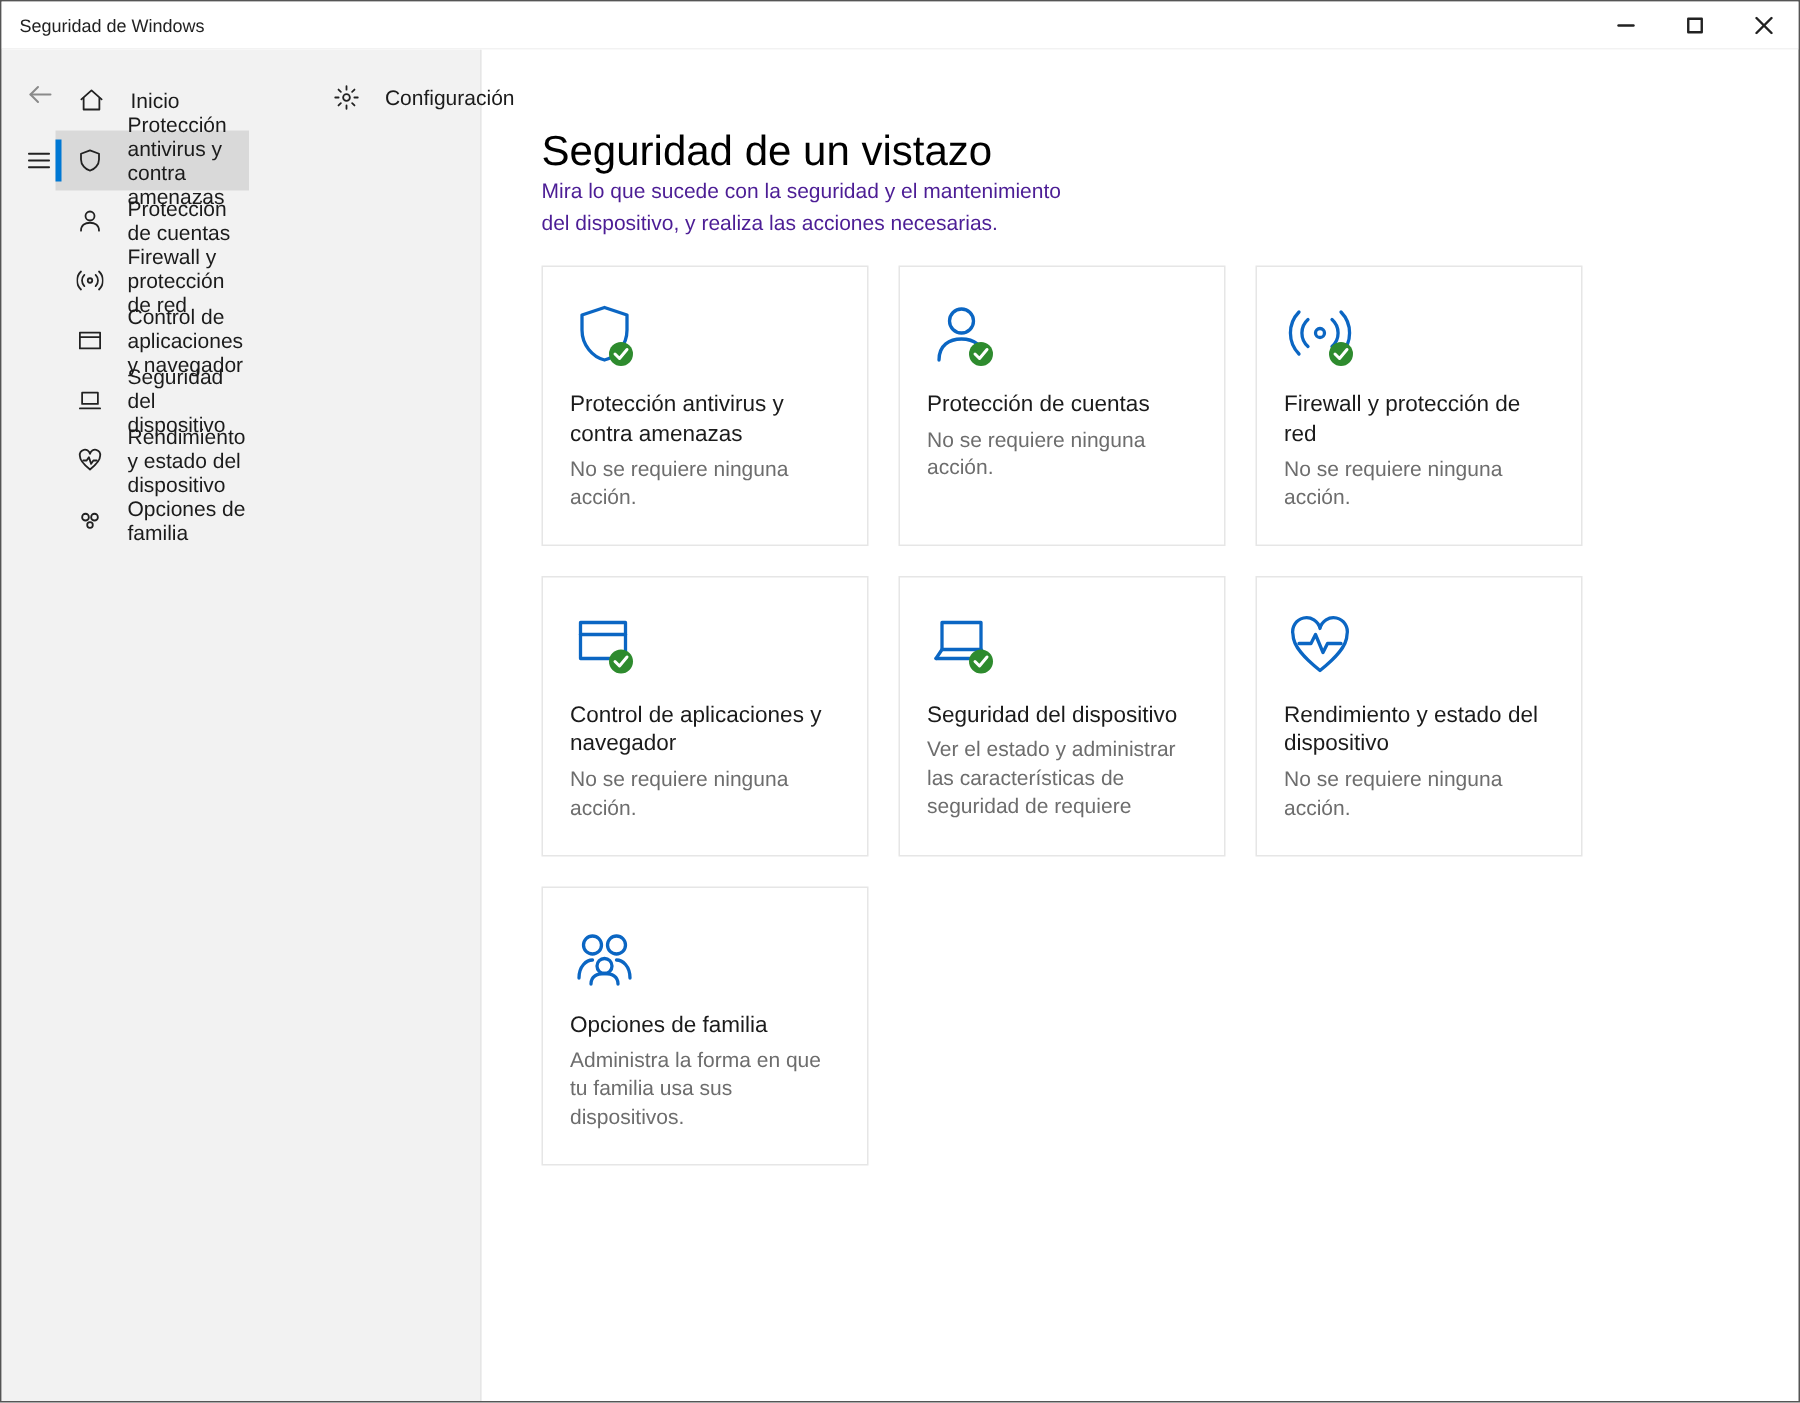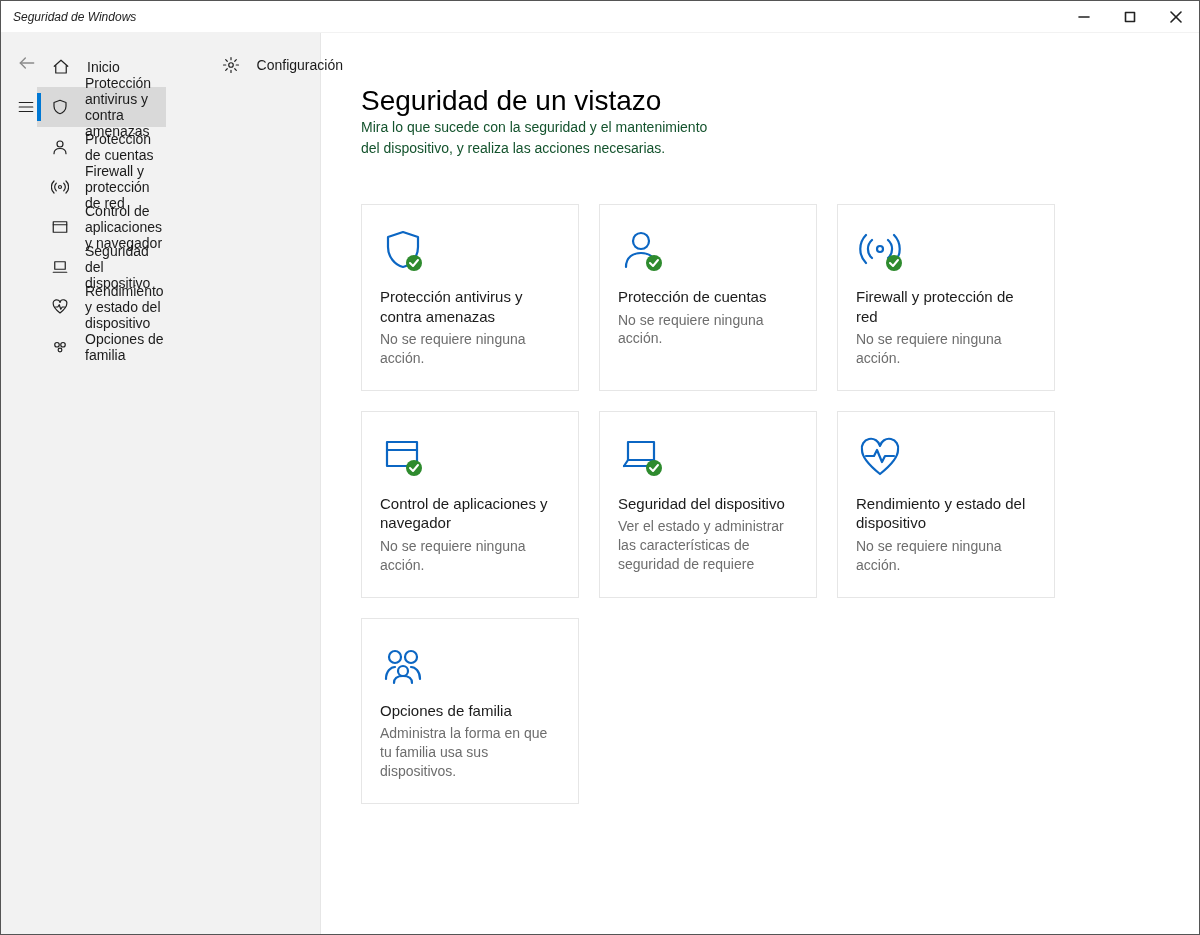--- a/index.html
+++ b/index.html
@@ -22,21 +22,20 @@
     display: flex;
     align-items: center;
     justify-content: space-between;
     background: #fff;
     border-bottom: 1px solid rgba(0,0,0,0.05);
   }
   .titlebar .title {
     padding-left: 12px;
     font-size: 12px;
     color: #222;
-    font-style: italic;
   }
   .win-controls { display: flex; }
   .win-btn {
     width: 46px; height: 32px;
     display: flex; align-items: center; justify-content: center;
     cursor: default;
   }
   .win-btn svg { stroke: #222; }
 
   
@@ -102,24 +101,24 @@
     overflow: auto;
     padding: 52px 40px 30px 40px;
   }
   .page-title {
     font-size: 28px;
     font-weight: 400;
     color: #000000;
   }
   .page-subtitle {
     font-size: 14px;
-    color: #14532d;
+    color: #4c1d95;
     max-width: 360px;
     line-height: 1.5;
-    margin-bottom: 45px;
+    margin-bottom: 18px;
   }
   .cards {
     display: grid;
     grid-template-columns: repeat(3, 218px);
     gap: 20px;
   }
   .card {
     border: 1px solid #e6e6e6;
     background: #fff;
     padding: 22px 18px 22px 18px;

